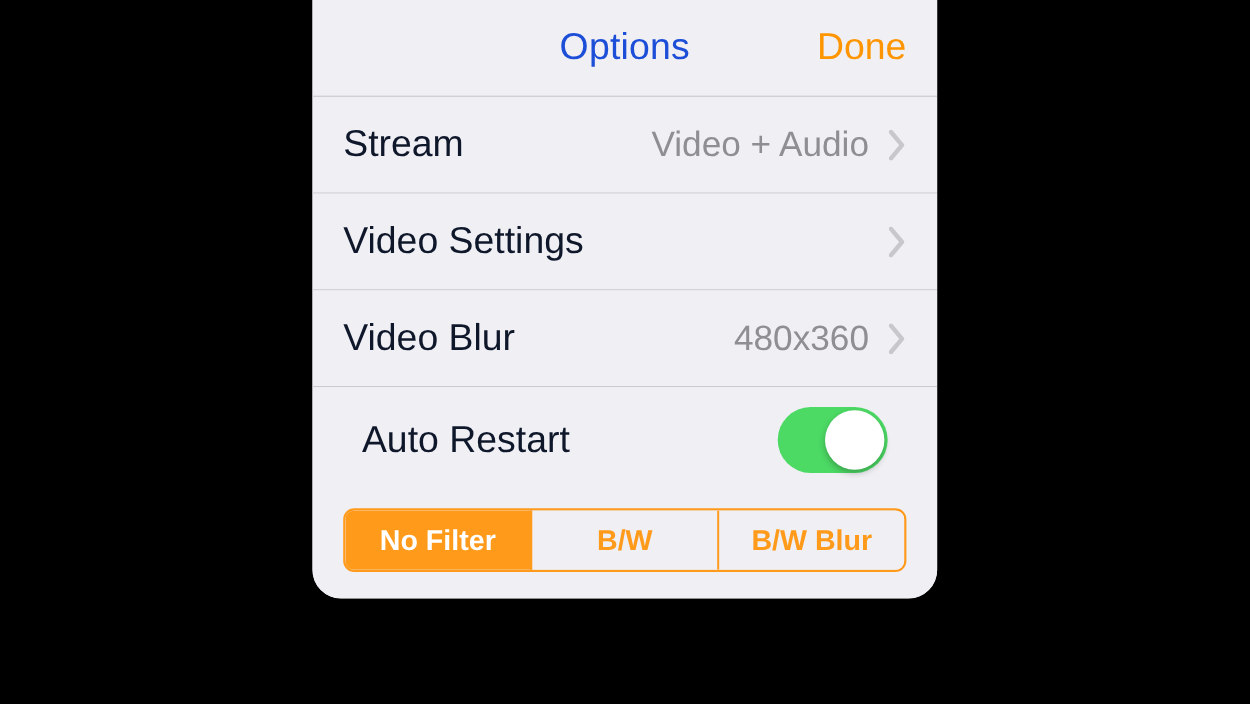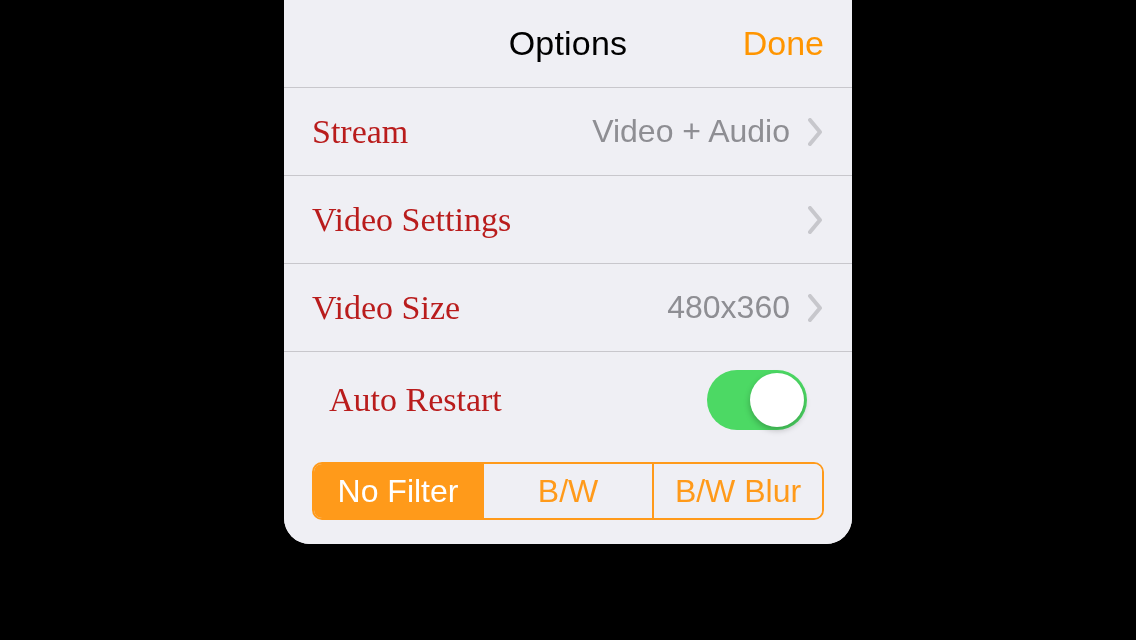--- a/index.html
+++ b/index.html
@@ -31,21 +31,21 @@
       height: 88px;
       display: flex;
       align-items: center;
       justify-content: center;
       background: #efeff4;
       border-bottom: 1px solid #c8c7cc;
     }
     .header-title {
       font-size: 34px;
       font-weight: 400;
-      color: #000000;
+      color: #1d4ed8;
       letter-spacing: 0.2px;
     }
     .header-done {
       position: absolute;
       right: 28px;
       top: 0;
       bottom: 0;
       display: flex;
       align-items: center;
       font-size: 34px;
@@ -59,23 +59,22 @@
       display: flex;
       align-items: center;
       padding: 0 28px;
       background: #efeff4;
       border-bottom: 1px solid #c8c7cc;
       cursor: pointer;
     }
     .row-label {
       font-size: 34px;
       font-weight: 300;
-      color: #b91c1c;
+      color: #0f172a;
       flex: 0 0 auto;
-      font-family: Liberation Serif, serif;
     }
     .row-value {
       font-size: 32px;
       font-weight: 300;
       color: #8e8e93;
       flex: 1;
       text-align: right;
       margin-right: 18px;
     }
     .chevron {
@@ -126,22 +125,22 @@
       border: 2px solid #ff9a1a;
       border-radius: 10px;
       overflow: hidden;
       height: 58px;
     }
     .segment {
       flex: 1;
       display: flex;
       align-items: center;
       justify-content: center;
-      font-size: 32px;
-      font-weight: 400;
+      font-size: 26px;
+      font-weight: 700;
       color: #ff9a1a;
       border-right: 2px solid #ff9a1a;
       cursor: pointer;
       background: #efeff4;
     }
     .segment:last-child {
       border-right: none;
     }
     .segment.active {
       background: #ff9a1a;
@@ -172,21 +171,21 @@
     <div class="row-label">Video Settings</div>
     <div class="row-value"></div>
     <div class="chevron">
       <svg viewBox="0 0 16 28">
           <path d="M2 2 L12 14 L2 26" stroke="#c7c7cc" stroke-width="4" fill="none" stroke-linecap="round" stroke-linejoin="round"></path>
         </svg>
     </div>
   </div>
 
   <div class="row">
-    <div class="row-label">Video Size</div>
+    <div class="row-label">Video Blur</div>
     <div class="row-value">480x360</div>
     <div class="chevron">
       <svg viewBox="0 0 16 28">
           <path d="M2 2 L12 14 L2 26" stroke="#c7c7cc" stroke-width="4" fill="none" stroke-linecap="round" stroke-linejoin="round"></path>
         </svg>
     </div>
   </div>
 
   <div class="row-toggle">
     <div class="row-label">Auto Restart</div>

